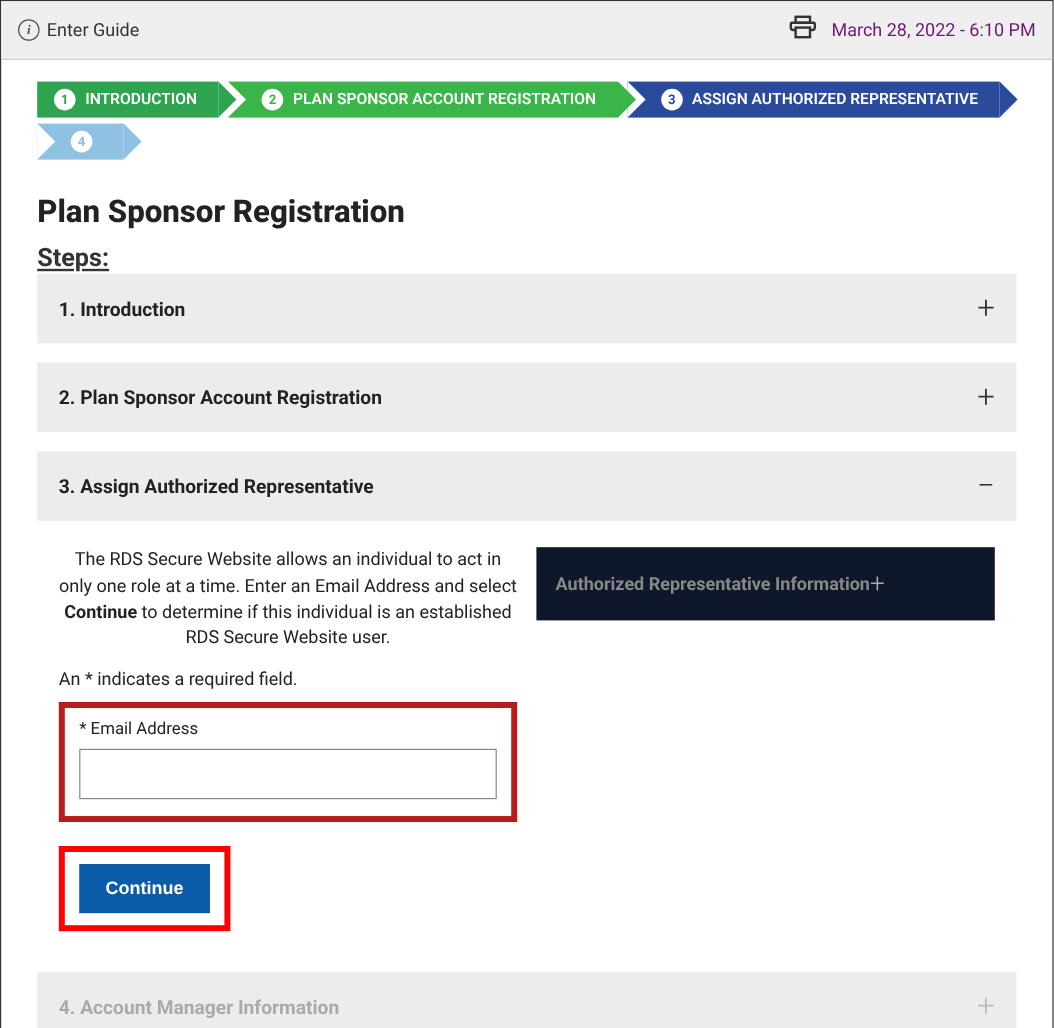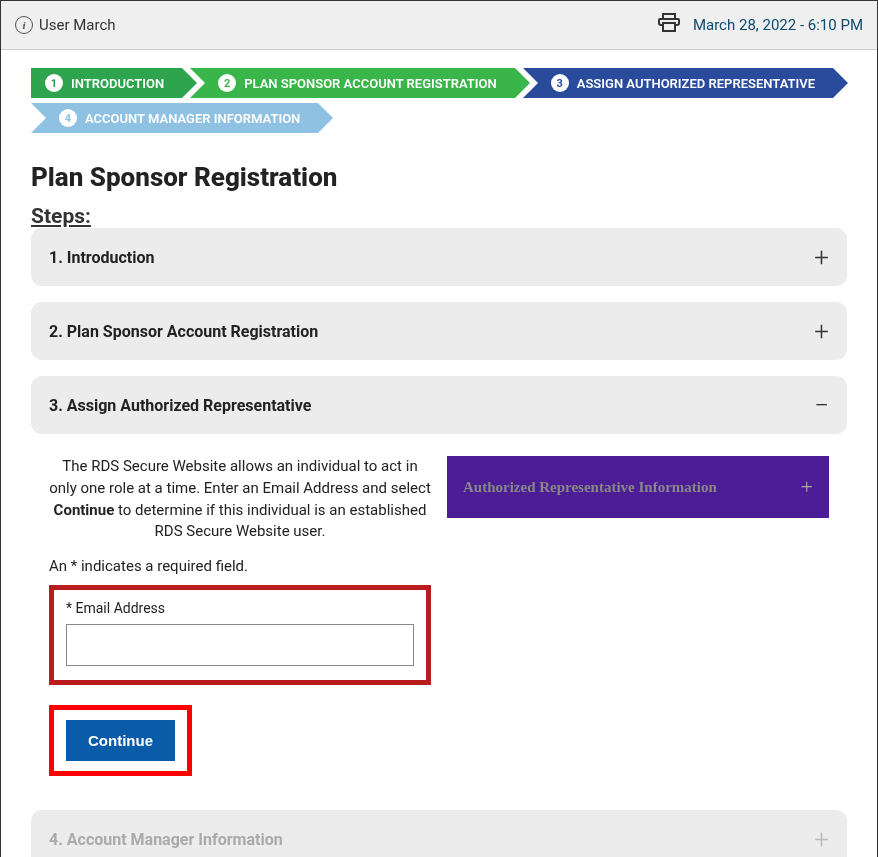--- a/index.html
+++ b/index.html
@@ -3,67 +3,67 @@
   <meta charset="utf-8">
   <style>
     * { box-sizing: border-box; margin: 0; padding: 0; }
     body { font-family: -apple-system, BlinkMacSystemFont, "Segoe UI", Roboto, Arial, sans-serif; background: #fff; color: #333; width: 878px; border: 1px solid #333; }
     .header { display: flex; justify-content: space-between; align-items: center; padding: 10px 14px; background: #efefef; border-bottom: 1px solid #ccc; }
     .header-left { display: flex; align-items: center; gap: 6px; }
     .info-circle { display: inline-flex; align-items: center; justify-content: center; width: 18px; height: 18px; border: 1.5px solid #555; border-radius: 50%; font-size: 11px; font-weight: bold; color: #555; font-family: Georgia, serif; font-style: italic; }
     .header-title { font-size: 15px; color: #333; }
     .header-right { display: flex; align-items: center; gap: 12px; }
     .print-icon svg { width: 24px; height: 24px; }
-    .timestamp { font-size: 15px; color: #0c4a6e; }
+    .timestamp { font-size: 15px; color: #701a75; }
     .content { padding: 18px 30px 10px; }
     .breadcrumb { display: flex; flex-wrap: wrap; gap: 0; margin-bottom: 24px; }
     .crumb { position: relative; display: flex; align-items: center; height: 30px; padding: 0 18px 0 28px; font-size: 13px; font-weight: 600; color: #fff; margin-right: 8px; margin-bottom: 5px; }
     .crumb:first-child { padding-left: 14px; }
     .crumb::after { content: ""; position: absolute; right: -15px; top: 0; width: 0; height: 0; border-top: 15px solid transparent; border-bottom: 15px solid transparent; border-left: 15px solid currentColor; z-index: 2; }
     .crumb::before { content: ""; position: absolute; left: 0; top: 0; width: 0; height: 0; border-top: 15px solid transparent; border-bottom: 15px solid transparent; border-left: 15px solid #fff; z-index: 1; }
     .crumb:first-child::before { display: none; }
     .crumb-green1 { background: #2fa44f; color: #2fa44f; }
     .crumb-green2 { background: #39b54a; color: #39b54a; }
     .crumb-blue { background: #2a4b9b; color: #2a4b9b; }
     .crumb-lightblue { background: #8fc1e3; color: #8fc1e3; }
     .crumb-label { color: #fff; }
     .crumb-num { display: inline-flex; align-items: center; justify-content: center; width: 18px; height: 18px; border-radius: 50%; background: #fff; font-size: 11px; font-weight: bold; margin-right: 8px; }
     .crumb-green1 .crumb-num { color: #2fa44f; }
     .crumb-green2 .crumb-num { color: #39b54a; }
     .crumb-blue .crumb-num { color: #2a4b9b; }
     .crumb-lightblue .crumb-num { color: #8fc1e3; }
     .page-title { font-size: 26px; font-weight: 800; color: #222; margin-bottom: 12px; }
     .steps-label { font-size: 21px; font-weight: 700; margin-bottom: 0; text-decoration: underline; }
-    .accordion { display: flex; justify-content: space-between; align-items: center; background: #ececec; padding: 16px 18px; margin-bottom: 16px; cursor: pointer; border-radius: 11px; }
+    .accordion { display: flex; justify-content: space-between; align-items: center; background: #ececec; padding: 16px 18px; margin-bottom: 16px; cursor: pointer; }
     .accordion-title { font-size: 16px; font-weight: 700; color: #222; }
     .accordion-disabled .accordion-title { color: #aaa; }
     .accordion-icon { font-size: 26px; font-weight: 300; color: #333; line-height: 1; }
     .accordion-disabled .accordion-icon { color: #bbb; }
     .accordion-body { display: flex; gap: 16px; padding: 6px 18px 18px; margin-bottom: 16px; }
     .body-left { flex: 1; }
     .body-left p { font-size: 15px; line-height: 1.45; color: #222; margin-bottom: 14px; text-align: center; }
     .body-left p b { font-weight: 700; }
     .required-note { font-size: 15px; color: #222; margin-bottom: 10px; }
     .highlight-box { border: 5px solid #b91c1c; padding: 10px 12px 14px; margin-bottom: 20px; }
     .field-label { font-size: 14px; color: #222; margin-bottom: 8px; display: block; }
     .text-input { width: 100%; max-width: 350px; height: 42px; border: 1px solid #888; padding: 6px 8px; font-size: 14px; }
     .btn-wrap { display: inline-block; border: 5px solid #ff0000; padding: 10px 12px; }
     .btn-primary { background: #0a5ca8; color: #fff; border: none; padding: 12px 22px; font-size: 15px; font-weight: 700; cursor: pointer; }
     .body-right { flex: 1; }
-    .info-panel { background: #4c1d95; display: flex; justify-content: space-between; align-items: center; padding: 18px 16px; font-family: Liberation Serif, serif; }
+    .info-panel { background: #0f172a; display: flex; justify-content: flex-start; align-items: center; padding: 18px 16px; }
     .info-panel-title { font-size: 15px; font-weight: 700; color: #888; }
     .info-panel-icon { font-size: 22px; color: #aaa; font-weight: 300; }
   </style>
 </head>
 <body>
 
 <div class="header">
   <div class="header-left">
     <span class="info-circle">i</span>
-    <span class="header-title">User March</span>
+    <span class="header-title">Enter Guide</span>
   </div>
   <div class="header-right">
     <span class="print-icon">
       <svg viewBox="0 0 24 24" fill="none" stroke="#333" stroke-width="2">
           <rect x="6" y="3" width="12" height="5"></rect>
           <path d="M6 14H4a2 2 0 0 1-2-2V9a1 1 0 0 1 1-1h18a1 1 0 0 1 1 1v3a2 2 0 0 1-2 2h-2"></path>
           <rect x="6" y="12" width="12" height="8"></rect>
         </svg>
     </span>
     <span class="timestamp">March 28, 2022 - 6:10 PM</span>
@@ -80,21 +80,20 @@
     <div class="crumb crumb-green2">
       <span class="crumb-num">2</span>
       <span class="crumb-label">PLAN SPONSOR ACCOUNT REGISTRATION</span>
     </div>
     <div class="crumb crumb-blue">
       <span class="crumb-num">3</span>
       <span class="crumb-label">ASSIGN AUTHORIZED REPRESENTATIVE</span>
     </div>
     <div class="crumb crumb-lightblue">
       <span class="crumb-num">4</span>
-      <span class="crumb-label">ACCOUNT MANAGER INFORMATION</span>
     </div>
   </div>
 
   <h1 class="page-title">Plan Sponsor Registration</h1>
   <div class="steps-label">Steps:</div>
 
   <div class="accordion">
     <span class="accordion-title">1. Introduction</span>
     <span class="accordion-icon">+</span>
   </div>

